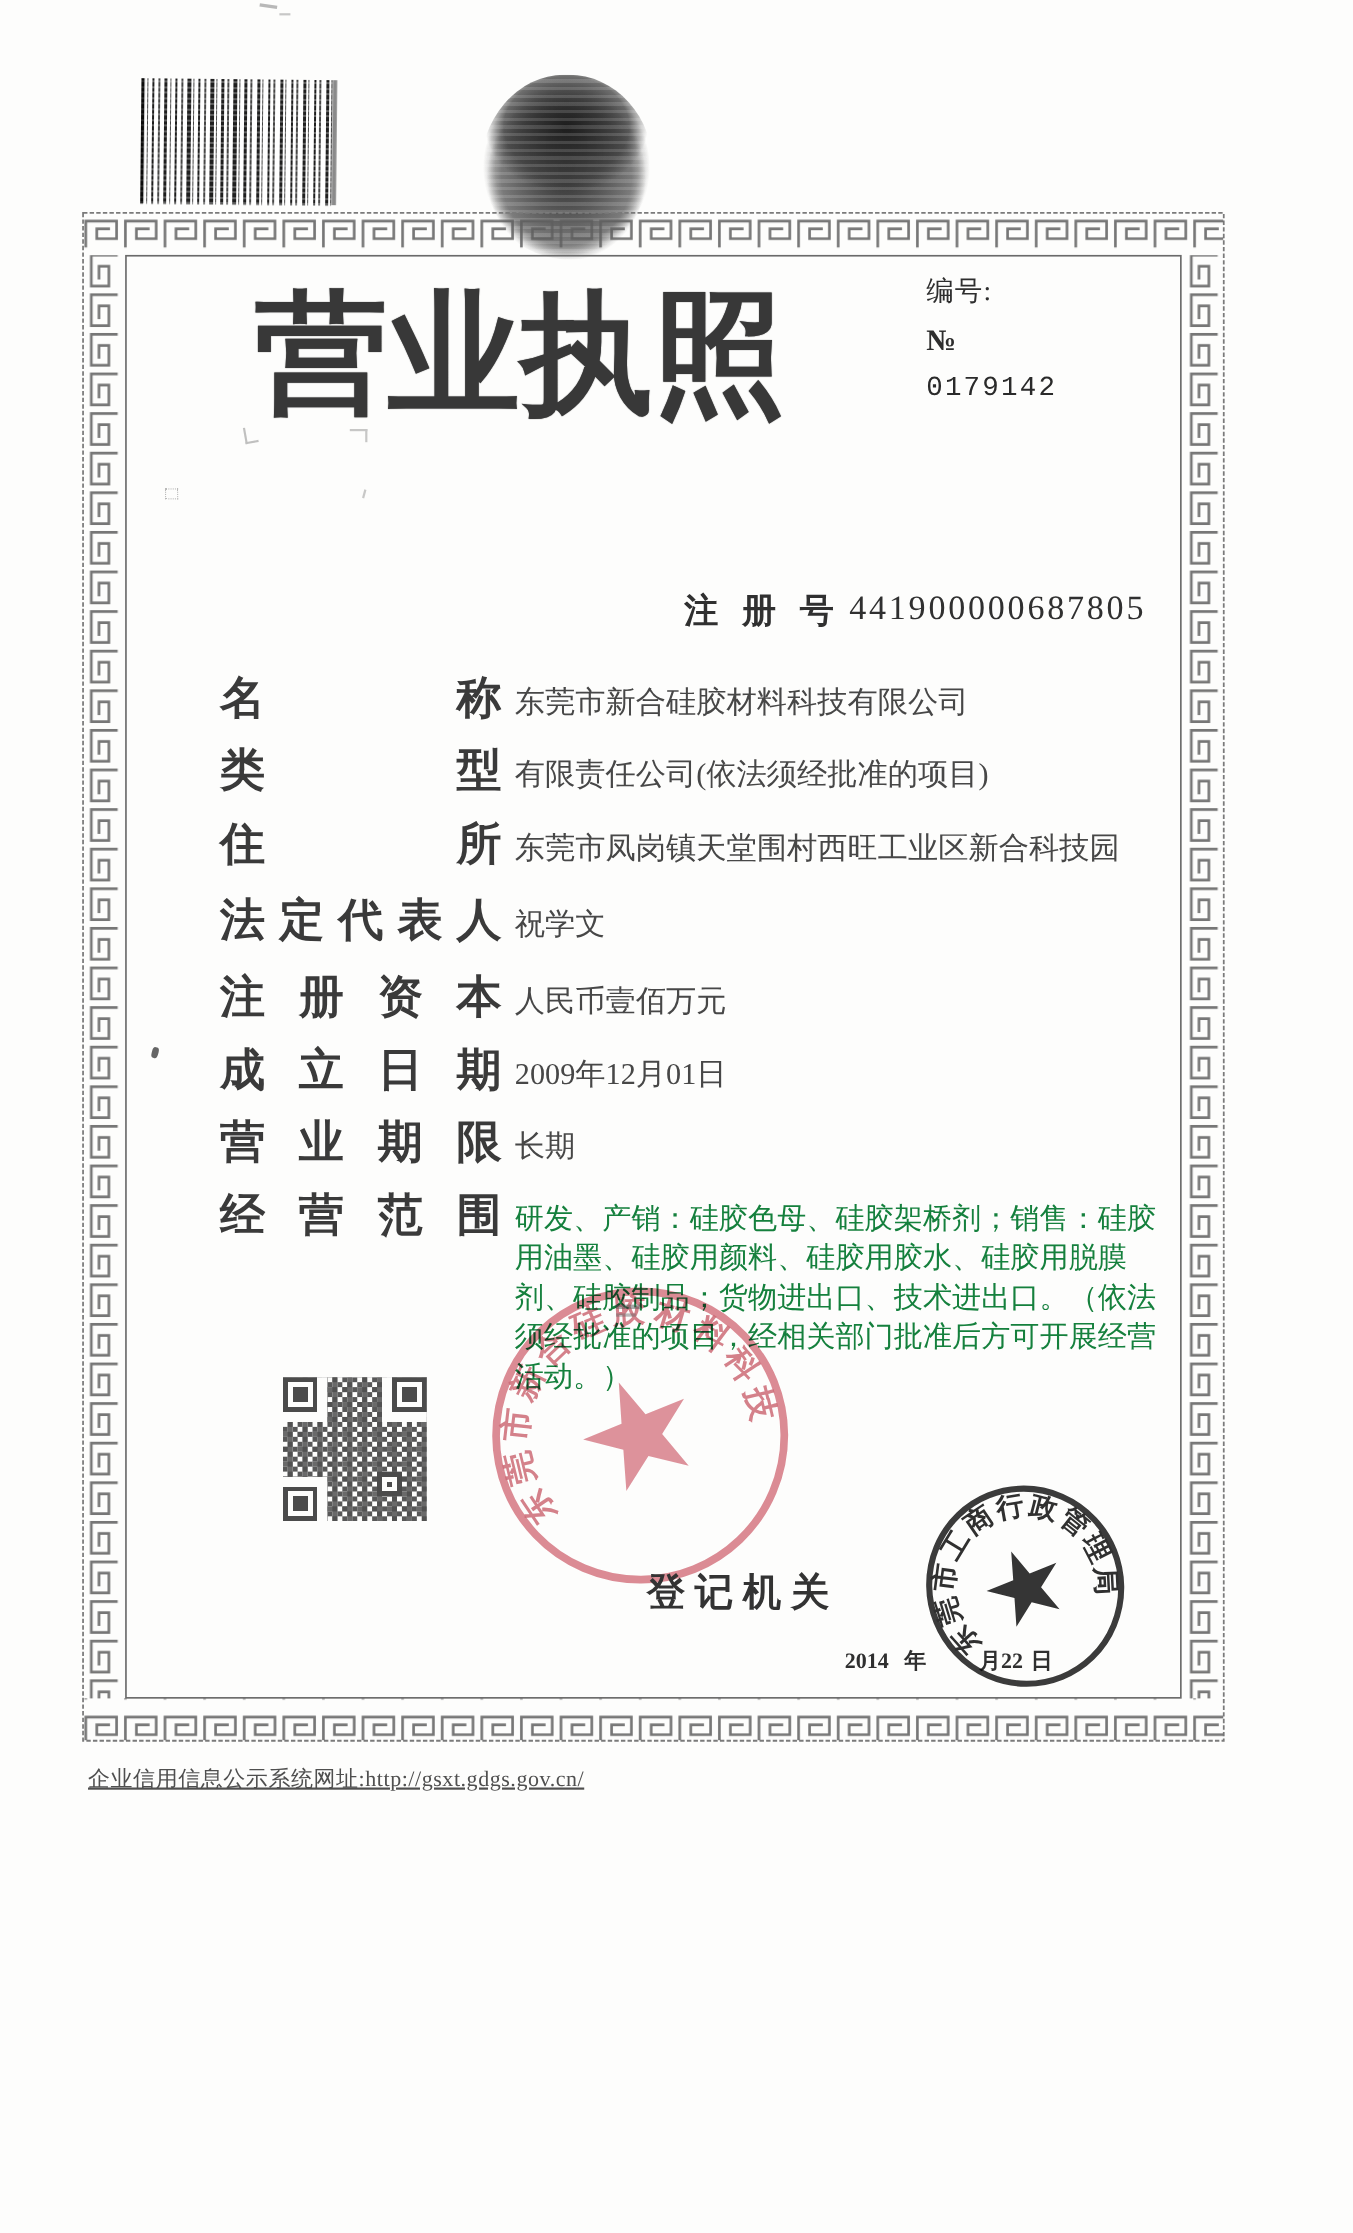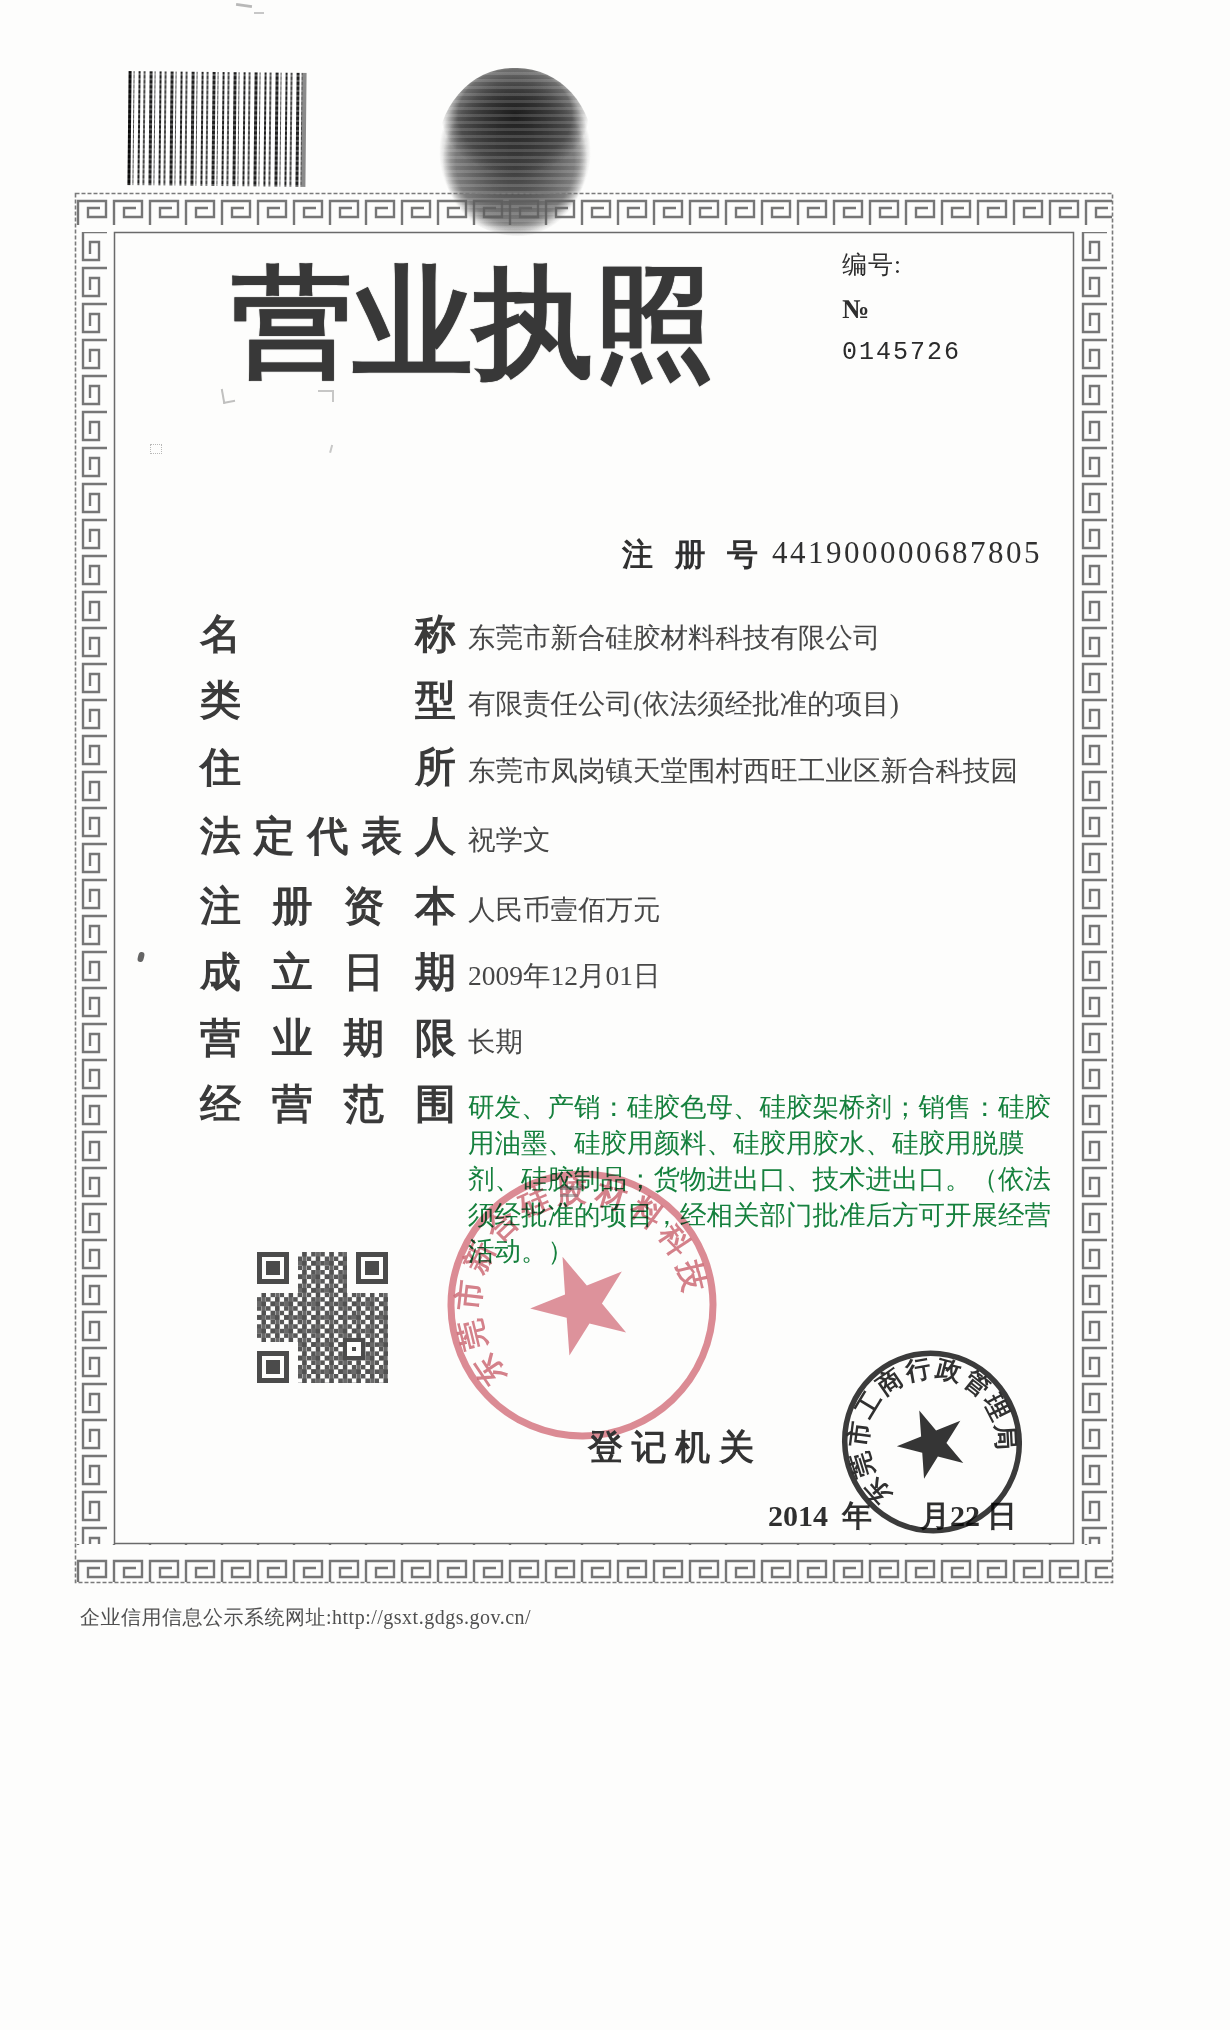--- a/index.html
+++ b/index.html
@@ -71,28 +71,28 @@
 
   .seal{position:absolute;left:436px;top:1155px;mix-blend-mode:multiply;opacity:.9;filter:blur(.3px);}
   .bstamp{position:absolute;left:838px;top:1348px;mix-blend-mode:multiply;opacity:.95;filter:blur(.2px);}
 
   .registrar{
     position:absolute;left:588px;top:1424px;width:166px;display:flex;justify-content:space-between;
     font-size:35px;font-weight:600;color:#333;
   }
   .daterow{
     position:absolute;left:768px;top:1496px;display:flex;align-items:baseline;
-    font-size:30px;color:#2f2f2f;font-weight:600;
+    font-size:20px;color:#2f2f2f;font-weight:600;
   }
   .daterow .u-year{margin-left:14px;}
   .daterow .u-month{margin-left:48px;}
   .daterow .v-day{}
   .daterow .u-day{margin-left:7px;}
 
-  .footer-left{position:absolute;left:80px;top:1604px;font-size:20px;color:#4f4f4f;letter-spacing:.5px;}
+  .footer-left{position:absolute;left:80px;top:1604px;font-size:20px;color:#4f4f4f;letter-spacing:.5px;text-decoration:underline;}
   .footer-right{position:absolute;left:700px;top:1602px;font-size:21.5px;color:#454545;letter-spacing:1.5px;font-weight:600;}
 
   .artifact{position:absolute;pointer-events:none;}
 </style>
 </head>
 <body>
 
 <div class="page">
 
   <div class="barcode"></div>
@@ -111,21 +111,21 @@
     <rect x="2" y="2" width="1036" height="38" fill="url(#gkH)"></rect>
     <rect x="2" y="1352" width="1036" height="38" fill="url(#gkH)"></rect>
     <rect x="2" y="40" width="38" height="1312" fill="url(#gkV)"></rect>
     <rect x="1000" y="40" width="38" height="1312" fill="url(#gkV)"></rect>
     <rect x="40.5" y="40.5" width="959" height="1311" fill="none" stroke="#6a6a6a" stroke-width="1.5"></rect>
   </svg>
 
   <div class="serial">
     <span>编号:</span>
     <span class="nomark">№</span>
-    <span class="serialnum">0145726</span>
+    <span class="serialnum">0179142</span>
   </div>
 
   <div class="title">
     <span>营</span>
     <span>业</span>
     <span>执</span>
     <span>照</span>
   </div>
 
   <div class="regno">

